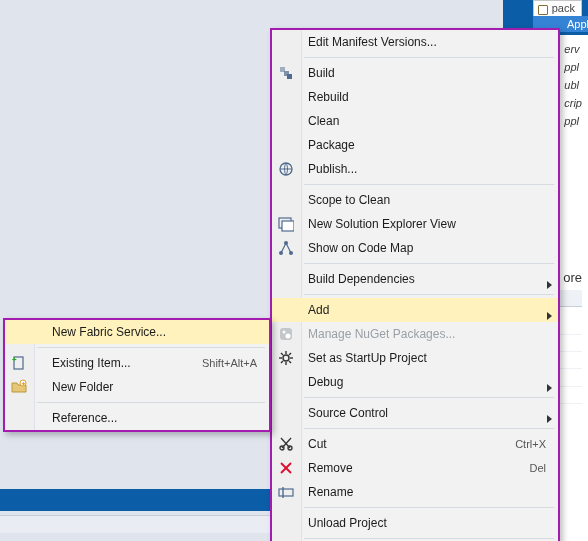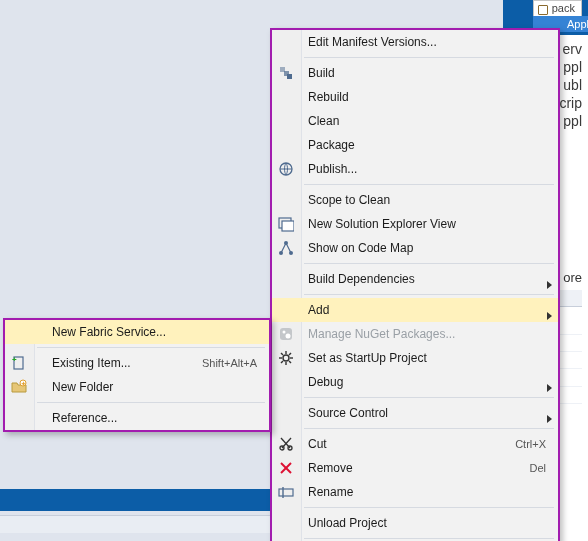--- a/index.html
+++ b/index.html
@@ -28,21 +28,21 @@
       padding:1px 6px 13px 18px; border:1px solid #c5c5c5;
     }
     .bg-chip::before{content:"";position:absolute;left:4px;top:4px;width:8px;height:8px;border:1px solid #8a6a2e;border-radius:1px;}
     .bg-applic {
       position:absolute; top:16px; right:0; width:55px; height:16px;
       background:#3583d5; color:#fff; font-size:11px;
       padding-left:34px; line-height:16px;
       white-space:nowrap; overflow:hidden;
     }
     .peek-list{
-      position:absolute; right:6px; top:40px; font-size:14px; color:#3a3a3a; line-height:18px; text-align:right;
+      position:absolute; right:6px; top:40px; font-size:11px; color:#3a3a3a; line-height:18px; text-align:left;font-style:italic;
     }
     .peek-props{
       position:absolute; right:6px; top:290px; width:70px; font-size:11px; color:#222;
     }
     .peek-props .hdr{border-bottom:1px solid #c7ceda; background:#eef1f6; padding:2px 4px;}
     .peek-props .row{padding:2px 4px; border-bottom:1px solid #eef1f6; white-space:nowrap; overflow:hidden;}
     .peek-props .bold{font-weight:600;}
     .editor-tab{
       position:absolute; left:0; bottom:30px; right:85px; height:22px;
       background:#0c5da7;

